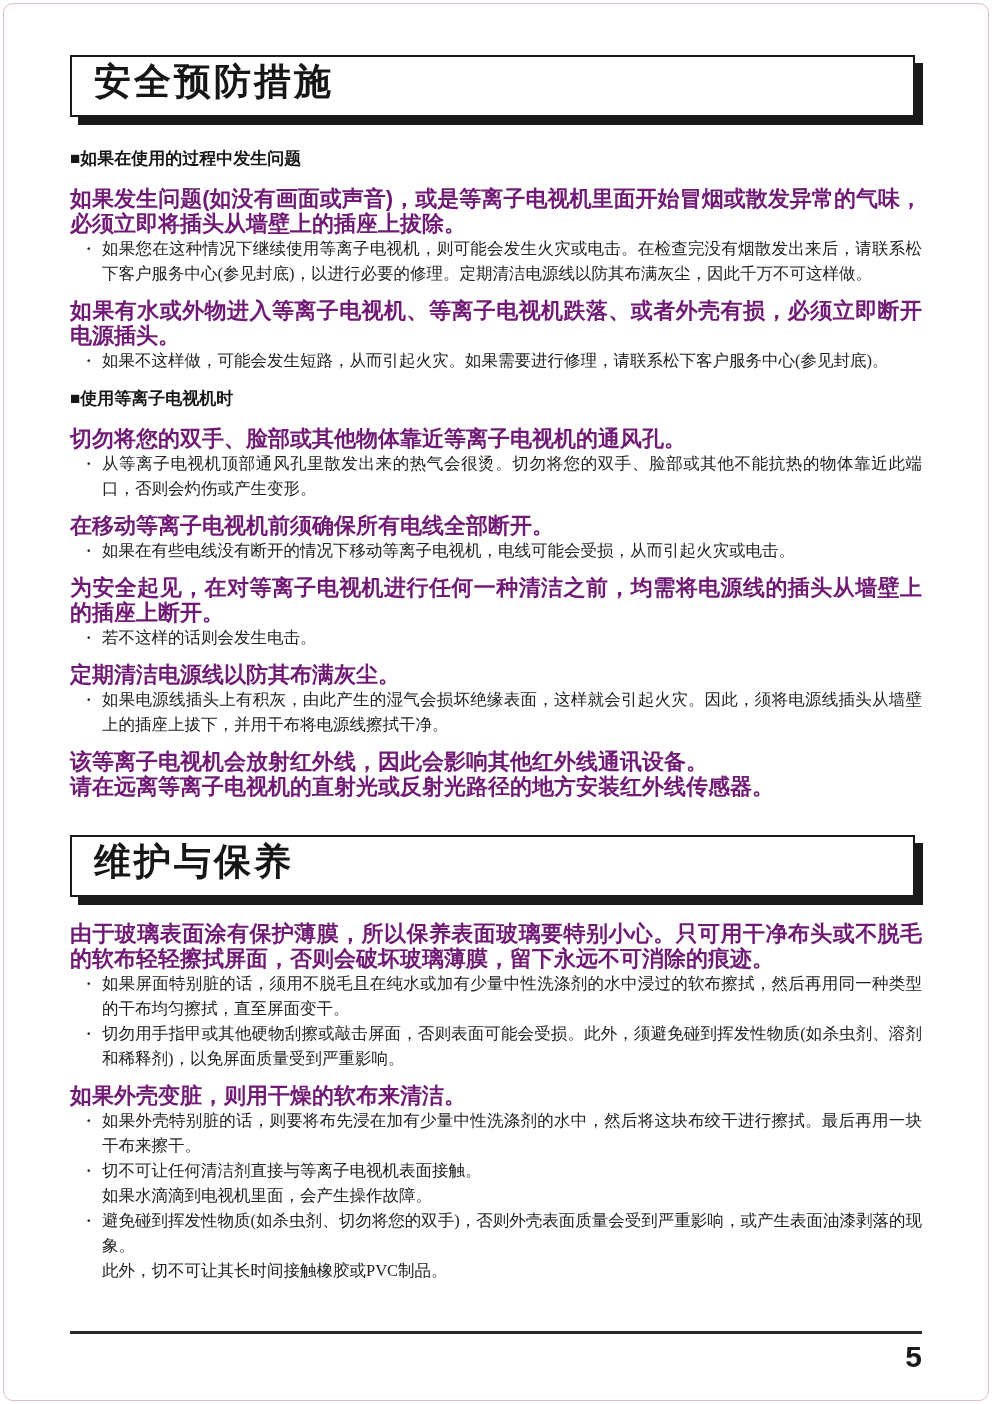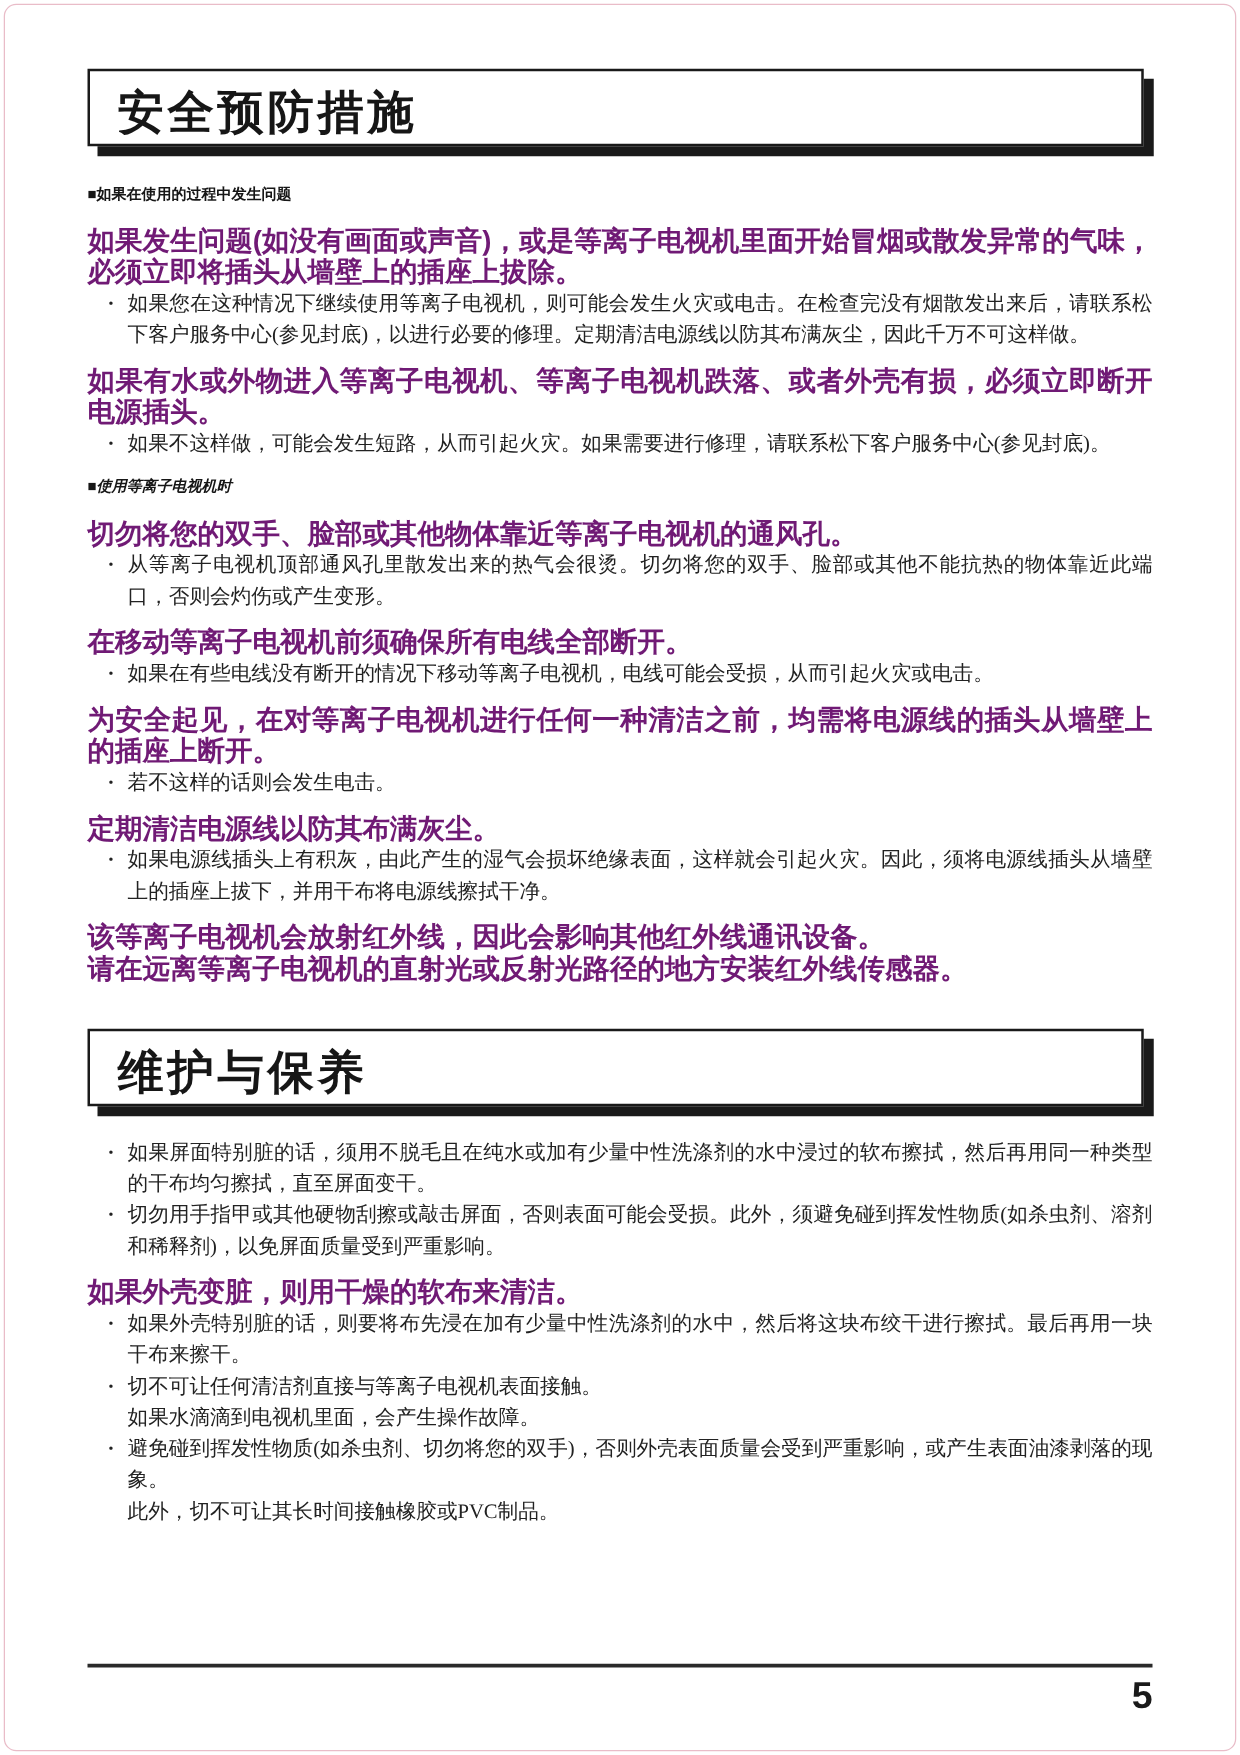--- a/index.html
+++ b/index.html
@@ -23,34 +23,34 @@
     width: 852px;
     top: 0;
   }
   .title-box {
     width: 845px;
     height: 62px;
     border: 2px solid #1a1a1a;
     background: #ffffff;
     box-shadow: 8px 8px 0 0 #1a1a1a;
     display: flex;
-    align-items: flex-end;
+    align-items: flex-start;
     padding-left: 22px;
   }
   .title-box .title-text {
     font-size: 37px;
     font-weight: bold;
     letter-spacing: 3px;
     color: #161616;
   }
   .title-box.first { margin-top: 55px; }
   .title-box.second { margin-top: 36px; }
   .sub-heading {
     margin-top: 30px;
-    font-size: 12px;
+    font-size: 17px;
     font-weight: bold;
     color: #161616;
   }
   .blocks { margin-top: 16px; }
   .block { margin-bottom: 12px; }
   .lead {
     font-size: 22px;
     font-weight: bold;
     line-height: 25px;
     text-align: justify;
@@ -141,21 +141,21 @@
     <div class="block">
       <p class="lead">如果有水或外物进入等离子电视机、等离子电视机跌落、或者外壳有损，必须立即断开电源插头。</p>
       <div class="bullet">
         <span class="dot">·</span>
         <span class="btext">如果不这样做，可能会发生短路，从而引起火灾。如果需要进行修理，请联系松下客户服务中心(参见封底)。</span>
       </div>
     </div>
   </div>
 
 
-  <div class="sub-heading" style="margin-top:14px;font-style:italic;">■使用等离子电视机时</div>
+  <div class="sub-heading" style="margin-top:14px;">■使用等离子电视机时</div>
 
   <div class="blocks">
     <div class="block">
       <p class="lead">切勿将您的双手、脸部或其他物体靠近等离子电视机的通风孔。</p>
       <div class="bullet">
         <span class="dot">·</span>
         <span class="btext">从等离子电视机顶部通风孔里散发出来的热气会很烫。切勿将您的双手、脸部或其他不能抗热的物体靠近此端口，否则会灼伤或产生变形。</span>
       </div>
     </div>
 
@@ -188,20 +188,21 @@
 请在远离等离子电视机的直射光或反射光路径的地方安装红外线传感器。</p>
     </div>
   </div>
 
   <div class="title-box second">
     <span class="title-text">维护与保养</span>
   </div>
 
   <div class="blocks" style="margin-top:24px;">
     <div class="block">
+      <p class="lead">由于玻璃表面涂有保护薄膜，所以保养表面玻璃要特别小心。只可用干净布头或不脱毛的软布轻轻擦拭屏面，否则会破坏玻璃薄膜，留下永远不可消除的痕迹。</p>
       <div class="bullet">
         <span class="dot">·</span>
         <span class="btext">如果屏面特别脏的话，须用不脱毛且在纯水或加有少量中性洗涤剂的水中浸过的软布擦拭，然后再用同一种类型的干布均匀擦拭，直至屏面变干。</span>
       </div>
       <div class="bullet">
         <span class="dot">·</span>
         <span class="btext">切勿用手指甲或其他硬物刮擦或敲击屏面，否则表面可能会受损。此外，须避免碰到挥发性物质(如杀虫剂、溶剂和稀释剂)，以免屏面质量受到严重影响。</span>
       </div>
     </div>
 

